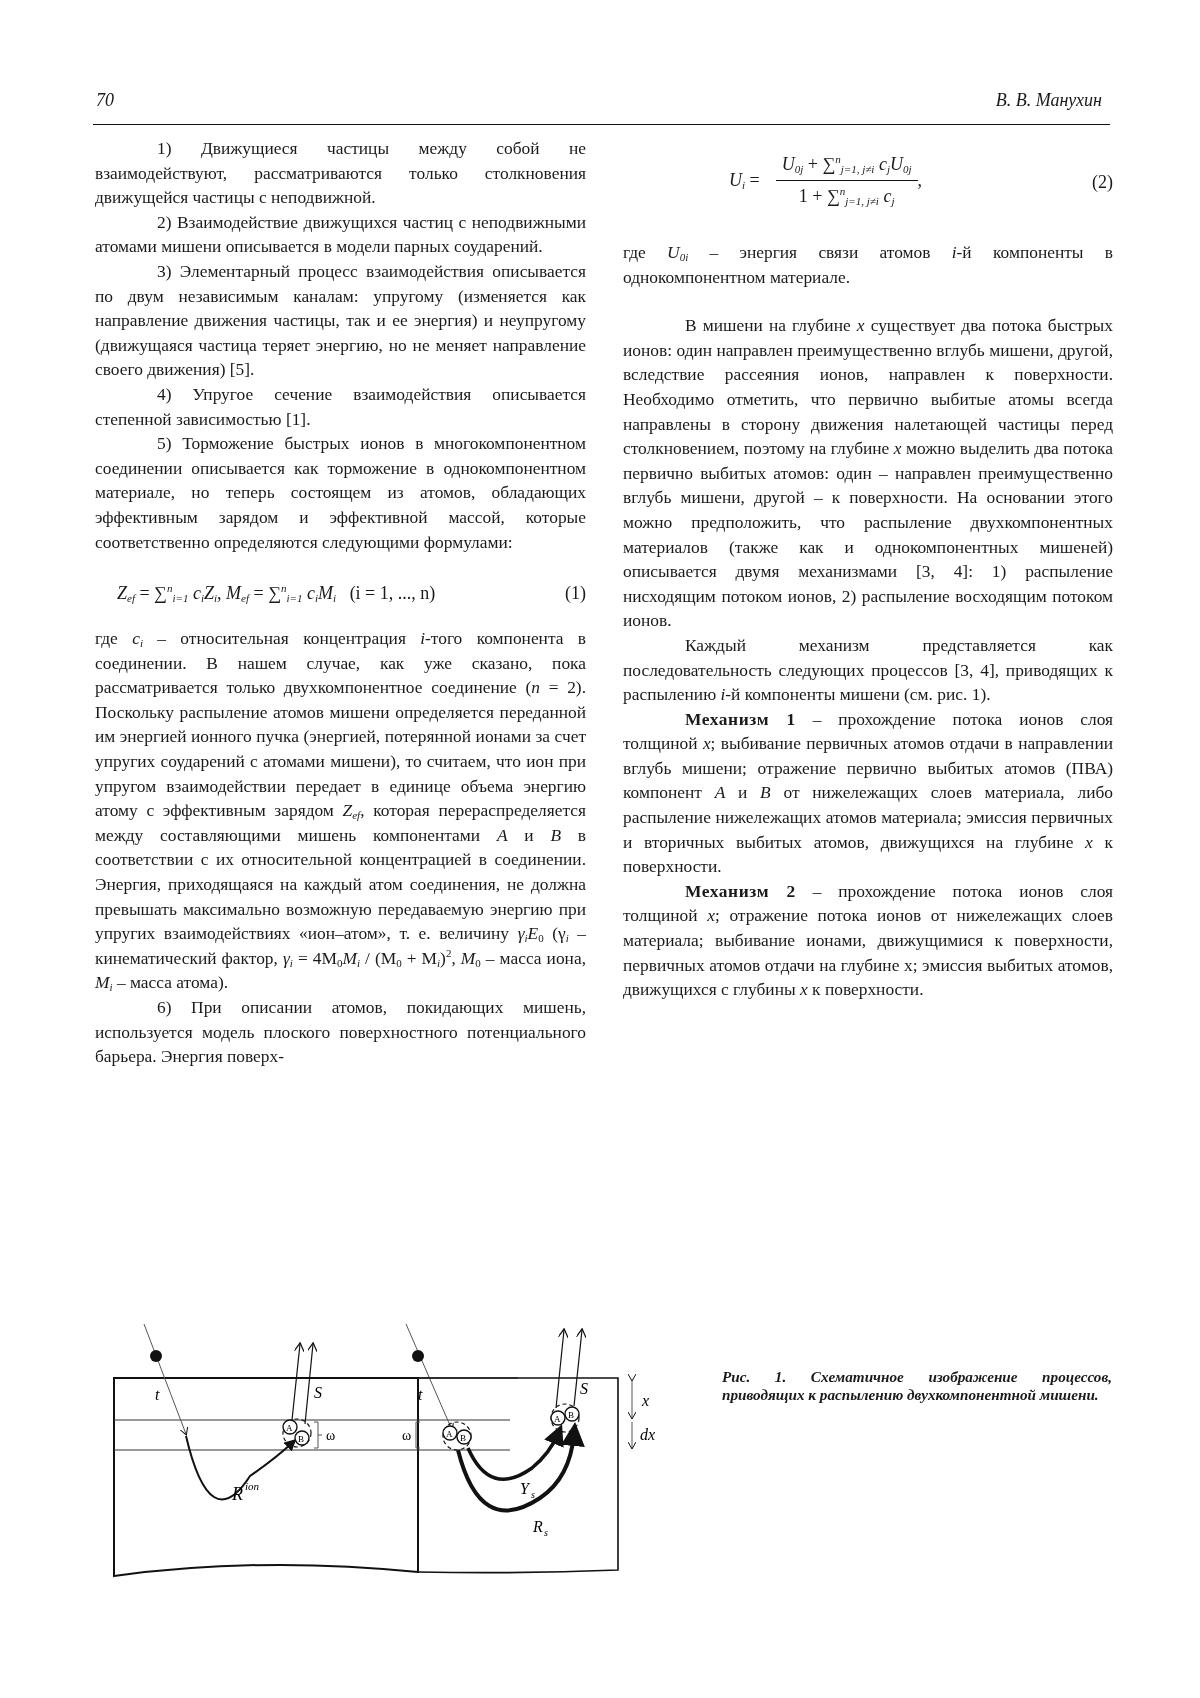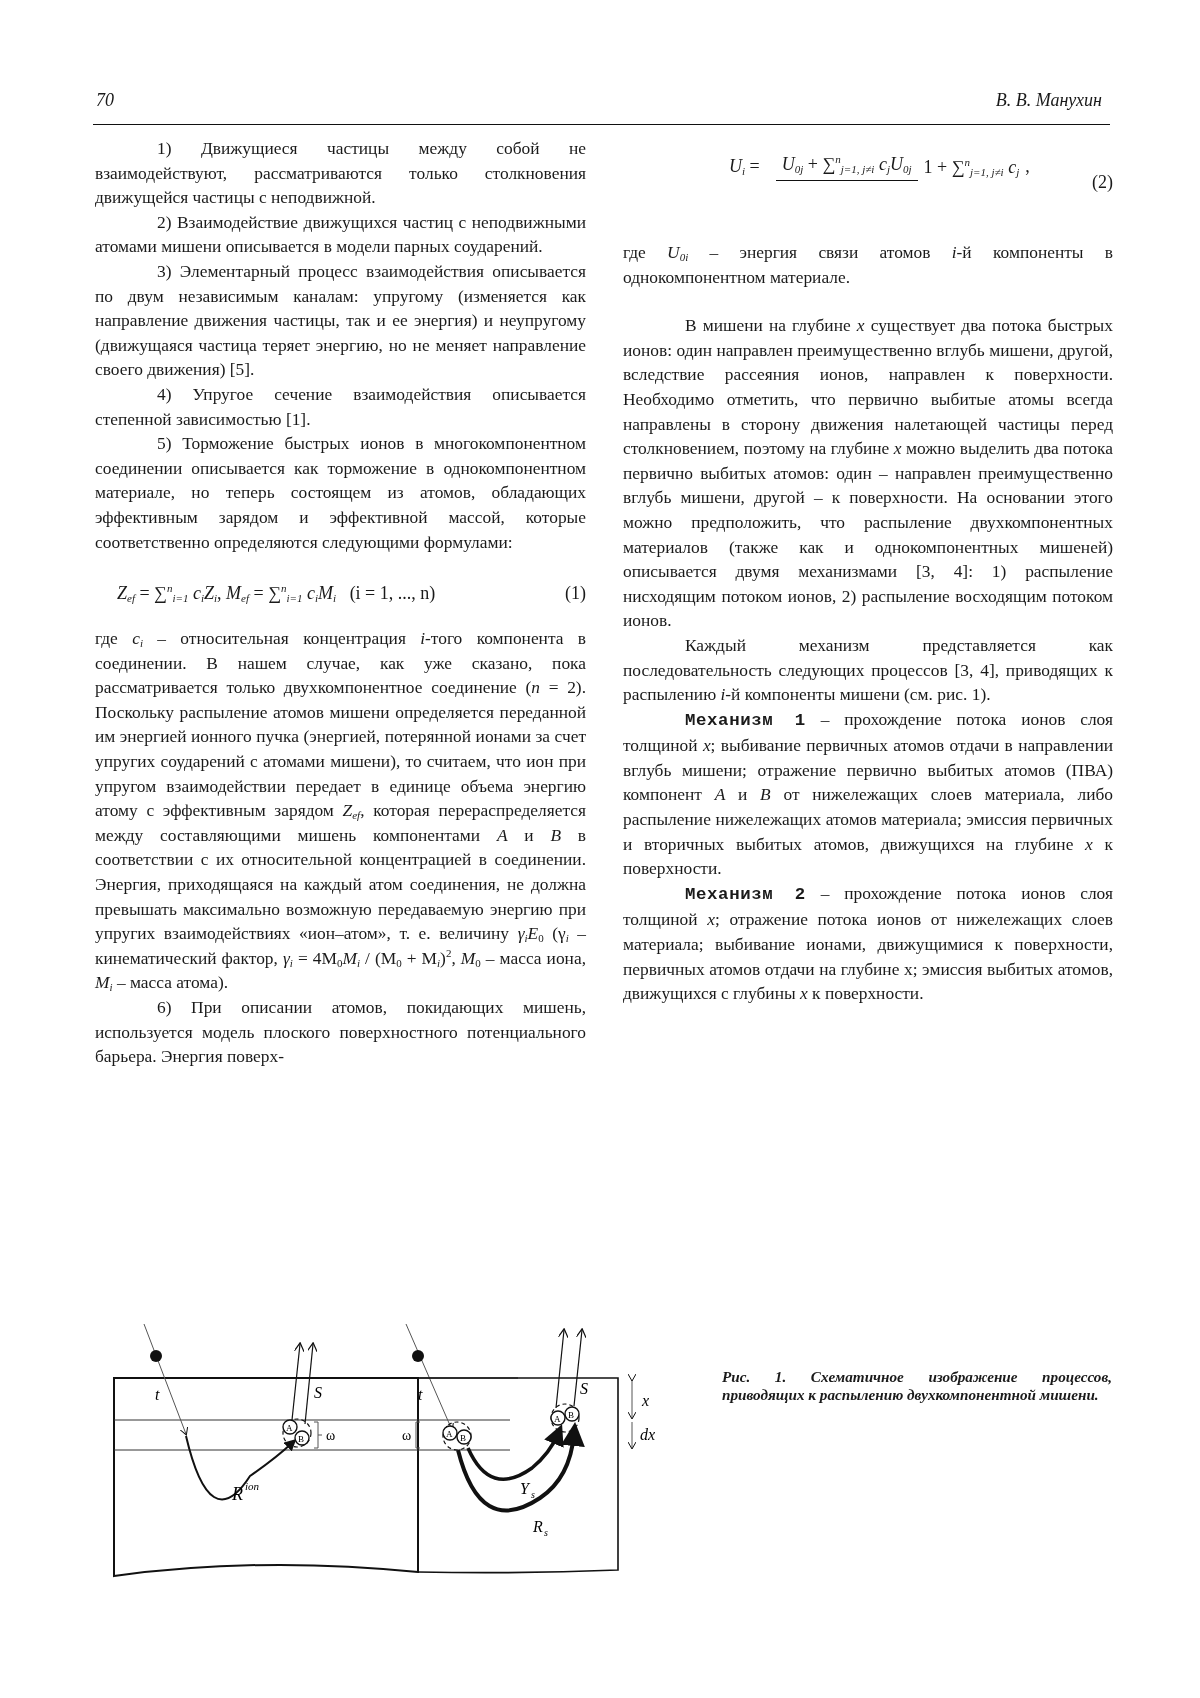--- a/index.html
+++ b/index.html
@@ -9,31 +9,31 @@
             font-style:italic; font-size:18px; }
   .header .num { position:absolute; left:0; top:0; }
   .header .author { position:absolute; right:8px; top:0; }
   .rule { position:absolute; left:93px; right:90px; top:124px; height:0; border-top:1.6px solid #111; }
 
   .col { position:absolute; top:136px; font-size:17.4px; line-height:24.6px; text-align:justify; }
   .col.left { left:95px; width:491px; }
   .col.right { left:623px; width:490px; }
   .p { margin:0; }
   .ind { text-indent:62px; }
-  .bold { font-weight:bold; letter-spacing:0.6px;font-family:Liberation Mono, monospace; }
+  .bold { font-weight:bold; letter-spacing:0.6px; }
   i, .it { font-style:italic; }
   sub { font-size:11px; vertical-align:-3px; line-height:0; }
   sup { font-size:11px; line-height:0; }
 
   .formula1 { height:66px; display:flex; align-items:center; justify-content:space-between;
               font-size:18px; padding-left:22px; margin-top:6px;gap:31px; }
   .formula2 { height:90px; position:relative; margin-top:6px; margin-bottom:8px; font-size:18px; }
   .frac { position:absolute; left:106px; top:10px; display:flex; align-items:center; }
   .frac .lhs { margin-right:16px; }
-  .frac .fr { display:inline-flex; flex-direction:row; align-items:flex-start; }
+  .frac .fr { display:inline-flex; flex-direction:column; align-items:center; }
   .frac .num { padding:0 6px 3px; border-bottom:1.2px solid #111; }
   .frac .den { padding:3px 6px 0; }
   .eqno { position:absolute; right:0; top:28px; }
   .gap { height:24px; }
 
   .figure { position:absolute; left:100px; top:1318px; width:600px; height:270px; }
   .caption { position:absolute; left:722px; top:1368px; width:390px; font-size:15.2px;
              line-height:18px; font-style:italic; font-weight:bold; text-align:justify; }
   svg text { font-family:"Liberation Serif", "DejaVu Serif", serif; }
 </style>

